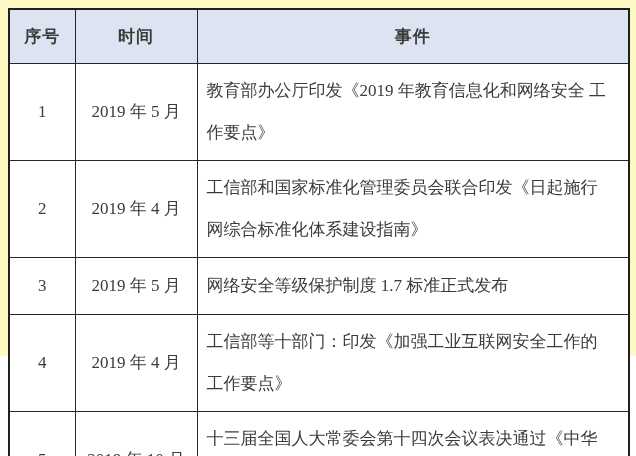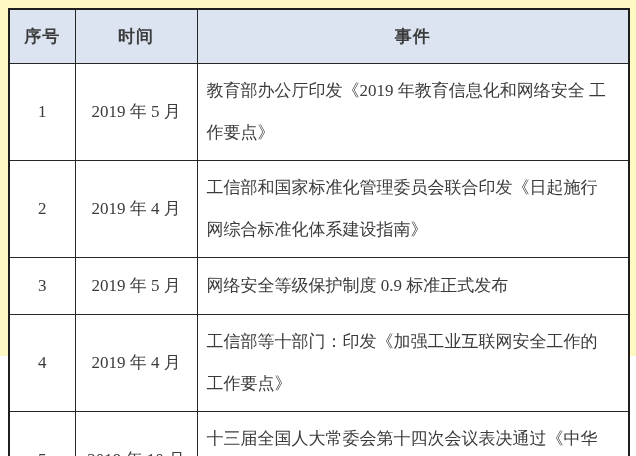--- a/index.html
+++ b/index.html
@@ -88,21 +88,21 @@
         <td class="cell-event">教育部办公厅印发《2019 年教育信息化和网络安全 工作要点》</td>
       </tr>
       <tr class="h-tall">
         <td class="cell-index">2</td>
         <td class="cell-time">2019 年 4 月</td>
         <td class="cell-event">工信部和国家标准化管理委员会联合印发《日起施行 网综合标准化体系建设指南》</td>
       </tr>
       <tr class="h-short">
         <td class="cell-index">3</td>
         <td class="cell-time">2019 年 5 月</td>
-        <td class="cell-event">网络安全等级保护制度 0.9 标准正式发布</td>
+        <td class="cell-event">网络安全等级保护制度 1.7 标准正式发布</td>
       </tr>
       <tr class="h-tall">
         <td class="cell-index">4</td>
         <td class="cell-time">2019 年 4 月</td>
         <td class="cell-event">工信部等十部门：印发《加强工业互联网安全工作的 工作要点》</td>
       </tr>
       <tr class="h-mid">
         <td class="cell-index">5</td>
         <td class="cell-time">2019 年 10 月</td>
         <td class="cell-event">十三届全国人大常委会第十四次会议表决通过《中华 人民共和国密码法》，自 2020 年 1 月 1 日起施行</td>

